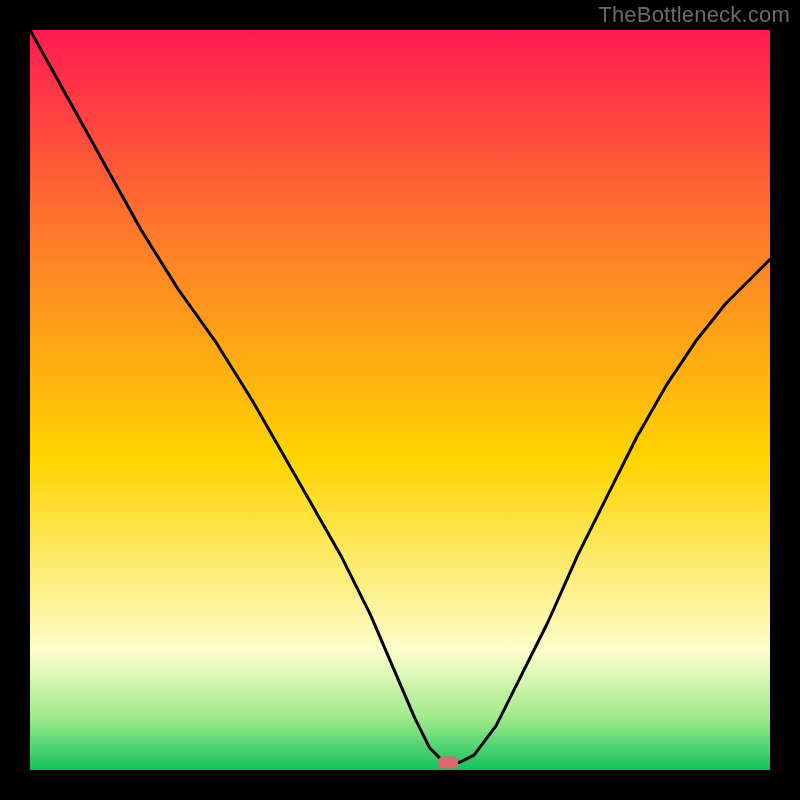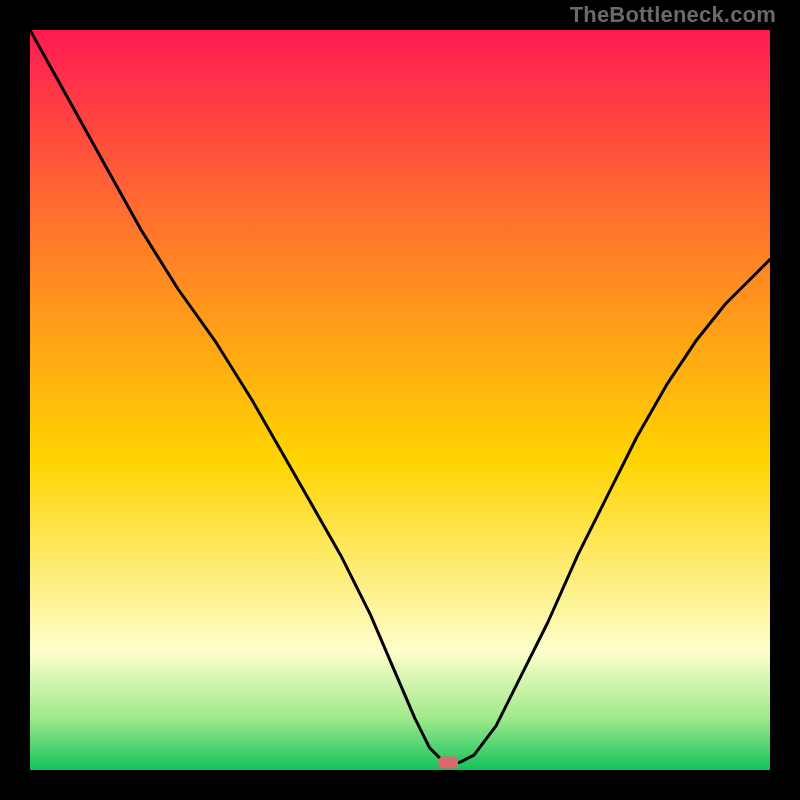--- a/index.html
+++ b/index.html
@@ -13,24 +13,24 @@
   }
   .frame {
     position: relative;
     width: 800px;
     height: 800px;
     background: #000;
   }
   .watermark {
     position: absolute;
     top: 2px;
-    right: 24px;
+    right: 10px;
     color: #6a6a6a;
     font-size: 22px;
-    font-weight: 700;
+    font-weight: 400;
     letter-spacing: 0.2px;
     user-select: none;
     text-align: right;
   }
   .plot {
     position: absolute;
     left: 30px;
     top: 30px;
     width: 740px;
     height: 740px;

